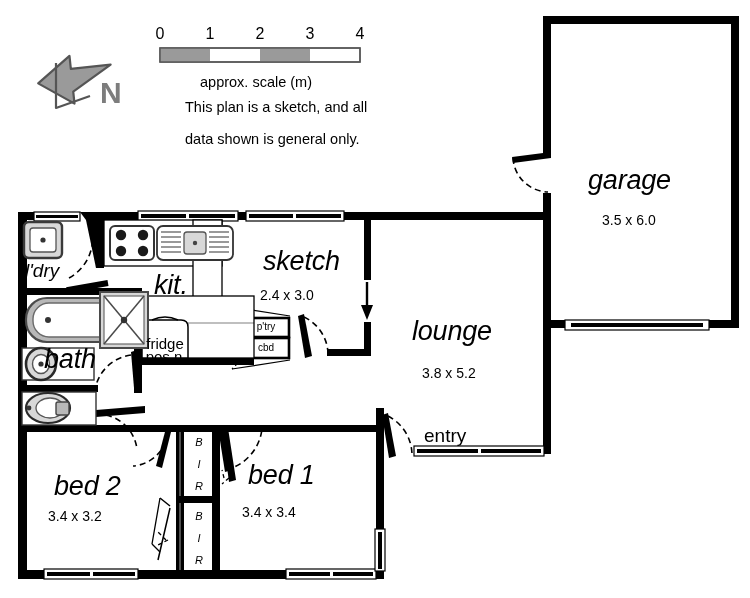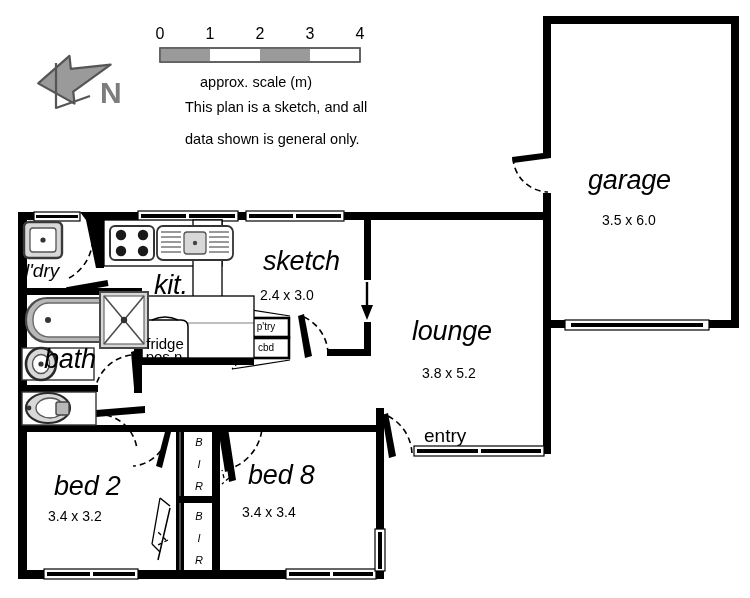--- a/index.html
+++ b/index.html
@@ -287,21 +287,21 @@
 
   <div class="txt room-name" style="left:263px; top:248px;">sketch</div>
   <div class="txt room-dims" style="left:260px; top:288px;">2.4 x 3.0</div>
 
   <div class="txt room-name" style="left:154px; top:272px;">kit.</div>
 
   <div class="txt small-lbl" style="left:25px; top:261px;font-style:italic;">l'dry</div>
 
   <div class="txt room-name" style="left:44px; top:346px;">bath</div>
 
-  <div class="txt room-name" style="left:248px; top:462px;">bed 8</div>
+  <div class="txt room-name" style="left:248px; top:462px;">bed 1</div>
   <div class="txt room-dims" style="left:242px; top:505px;">3.4 x 3.4</div>
 
   <div class="txt room-name" style="left:54px; top:473px;">bed 2</div>
   <div class="txt room-dims" style="left:48px; top:509px;">3.4 x 3.2</div>
 
   <div class="txt small-lbl" style="left:424px; top:426px;">entry</div>
 
   <div class="txt tiny-lbl" style="left:243px; top:322px; width:46px;">p'try</div>
   <div class="txt tiny-lbl" style="left:243px; top:343px; width:46px;">cbd</div>
 

